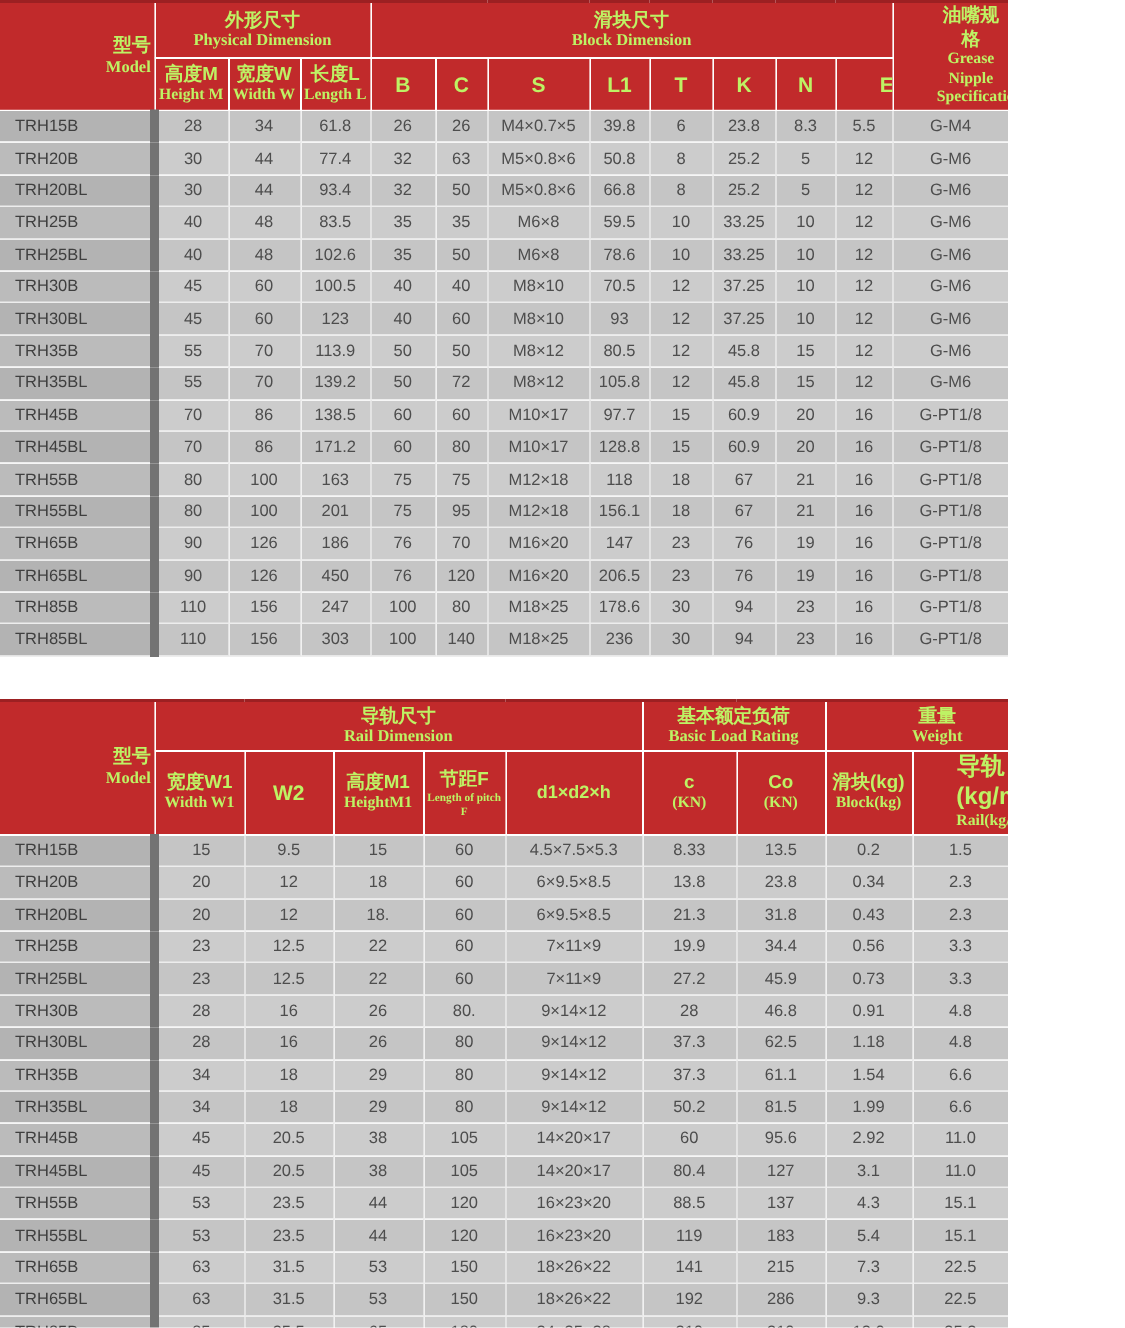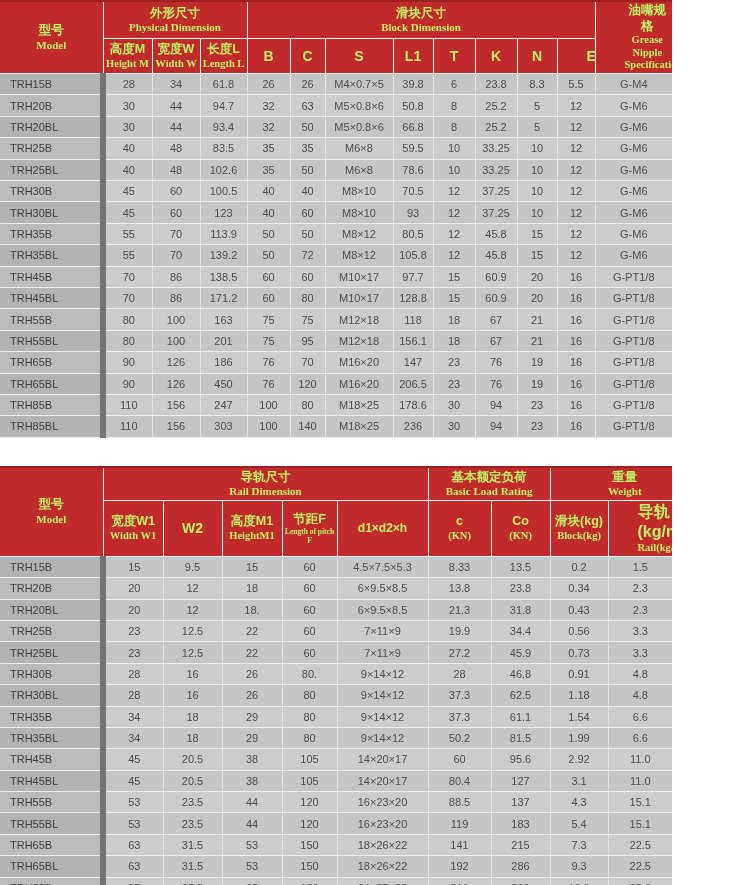--- a/index.html
+++ b/index.html
@@ -30,21 +30,21 @@
   table.spec { border-top: 2px solid #9c2022; }
   table.spec thead tr.group-row th { height: 34px; }
   .t1 thead tr.sub-row th { height: 30px; }
   .t2 thead tr.group-row th { height: 29px; }
   .t2 thead tr.sub-row th { height: 36px; }
   th .zh { font-size: 12.5px; line-height: 1.25; }
   th .en { font-size: 11px; line-height: 1.2; font-weight: bold; font-family: Liberation Serif, serif; }
   th .en.sm { font-size: 10.5px; }
   th .en.xs { font-size: 7.5px; }
   th.model-h { text-align: left; padding-left: 10px; }
-  th.model-h .zh, th.model-h .en { text-align: center; }
+  th.model-h .zh, th.model-h .en { text-align: right; }
   th.letter { font-size: 14px; }
   table.spec tbody td {
     height: 21.4px;
     font-size: 11px;
     color: #4d4d4d;
     text-align: center;
     vertical-align: middle;
     border-right: 1px solid #e3e3e3;
     border-bottom: 1px solid #ededed;
     background: #cccccc;
@@ -139,21 +139,21 @@
         <td>6</td>
         <td>23.8</td>
         <td>8.3</td>
         <td>5.5</td>
         <td>G-M4</td>
       </tr>
       <tr>
         <td class="model">TRH20B</td>
         <td>30</td>
         <td>44</td>
-        <td>94.7</td>
+        <td>77.4</td>
         <td>32</td>
         <td>63</td>
         <td>M5×0.8×6</td>
         <td>50.8</td>
         <td>8</td>
         <td>25.2</td>
         <td>5</td>
         <td>12</td>
         <td>G-M6</td>
       </tr>

